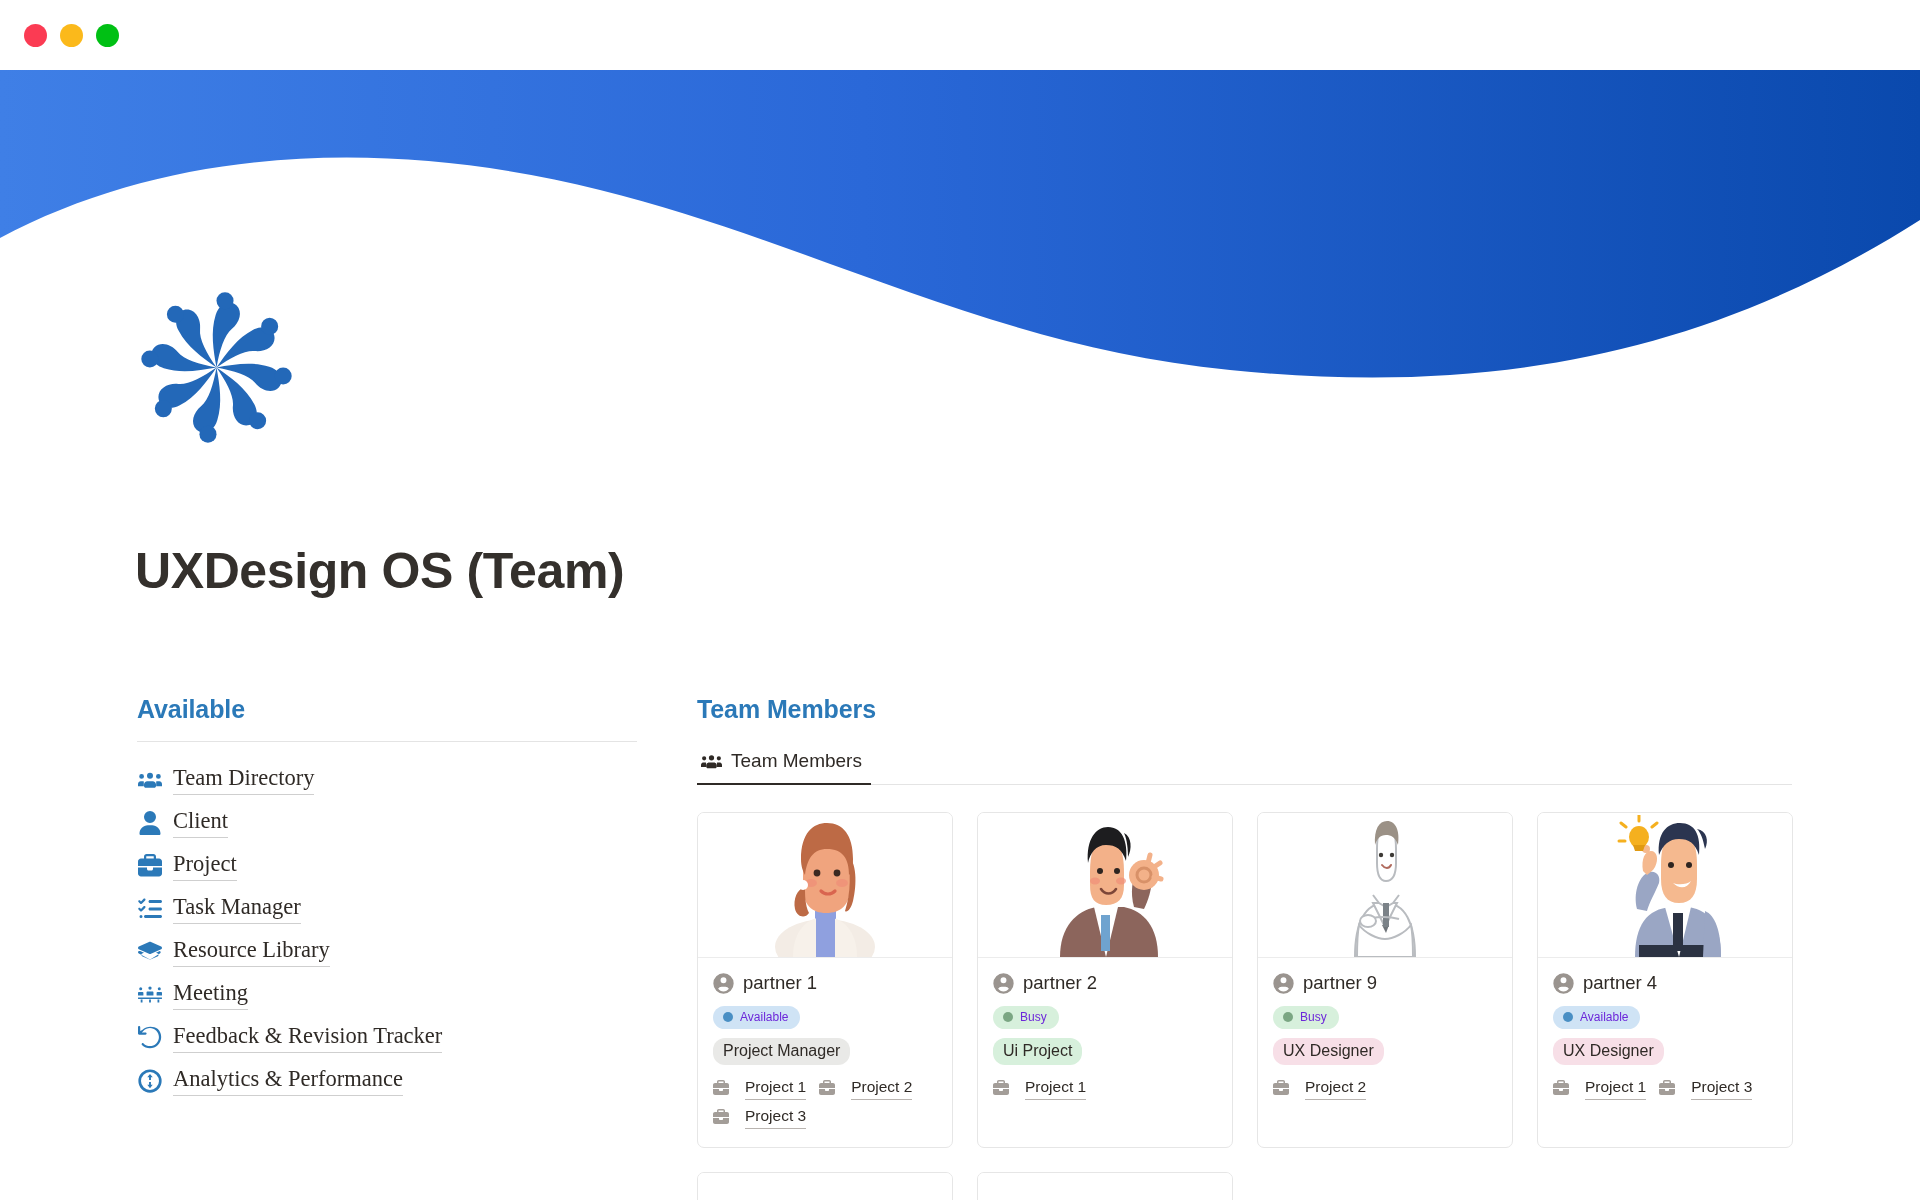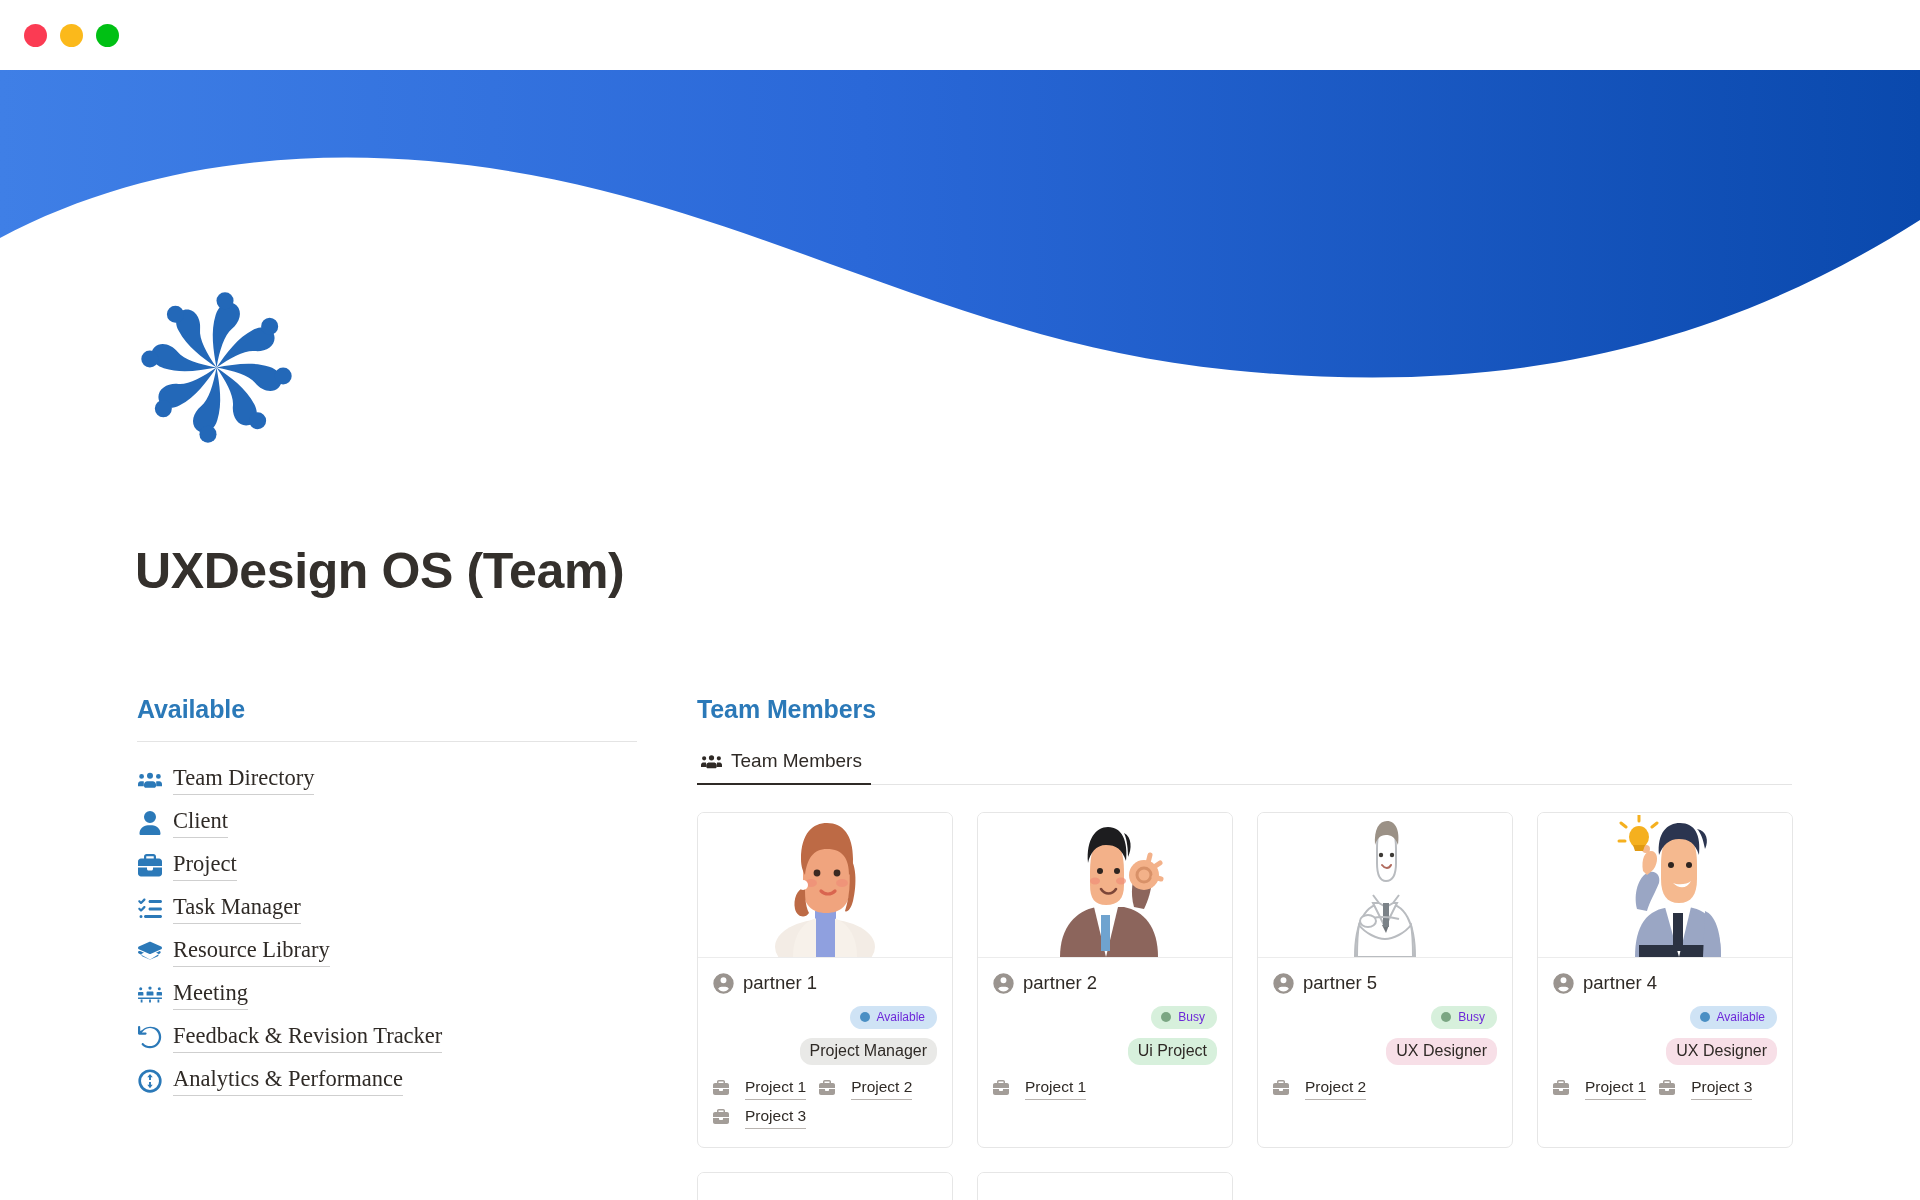--- a/index.html
+++ b/index.html
@@ -152,21 +152,20 @@
     cursor: pointer;
   }
   .tab svg { width: 21px; height: 21px; fill: #2f2a26; display: block; }
 
   
   .cards-grid {
     display: grid;
     grid-template-columns: repeat(4, 256px);
     gap: 24px;
     width: 1095px;
-    text-align: right;
   }
 
   .card {
     background: #ffffff;
     border: 1px solid #e6e6e6;
     border-radius: 7px;
     overflow: hidden;
   }
 
   .card-avatar {
@@ -525,21 +524,21 @@
               <ellipse cx="43" cy="106" rx="8" ry="6" fill="#ffffff" stroke="#b9bcc0" stroke-width="2"></ellipse>
             </svg>
           </div>
           <div class="card-body">
             <div class="member-name-row">
               <span class="avatar-glyph">
                 <svg viewBox="0 0 512 512">
                     <path d="M256 8a248 248 0 1 0 0 496 248 248 0 1 0 0-496zm0 96a72 72 0 1 1 0 144 72 72 0 1 1 0-144zm0 344c-53 0-100-25-130-63 16-30 47-49 82-49h96c35 0 66 19 82 49-30 38-77 63-130 63z"></path>
                   </svg>
               </span>
-              <span class="member-name">partner 5</span>
+              <span class="member-name">partner 9</span>
             </div>
             <div><span class="badge status-busy">
               <span class="badge-dot"></span>
               <span>Busy</span>
             </span></div>
             <div><span class="role role-pink">UX Designer</span></div>
             <div class="projects">
               <span class="project-link">
                 <span>
                     <svg viewBox="0 0 512 512">

